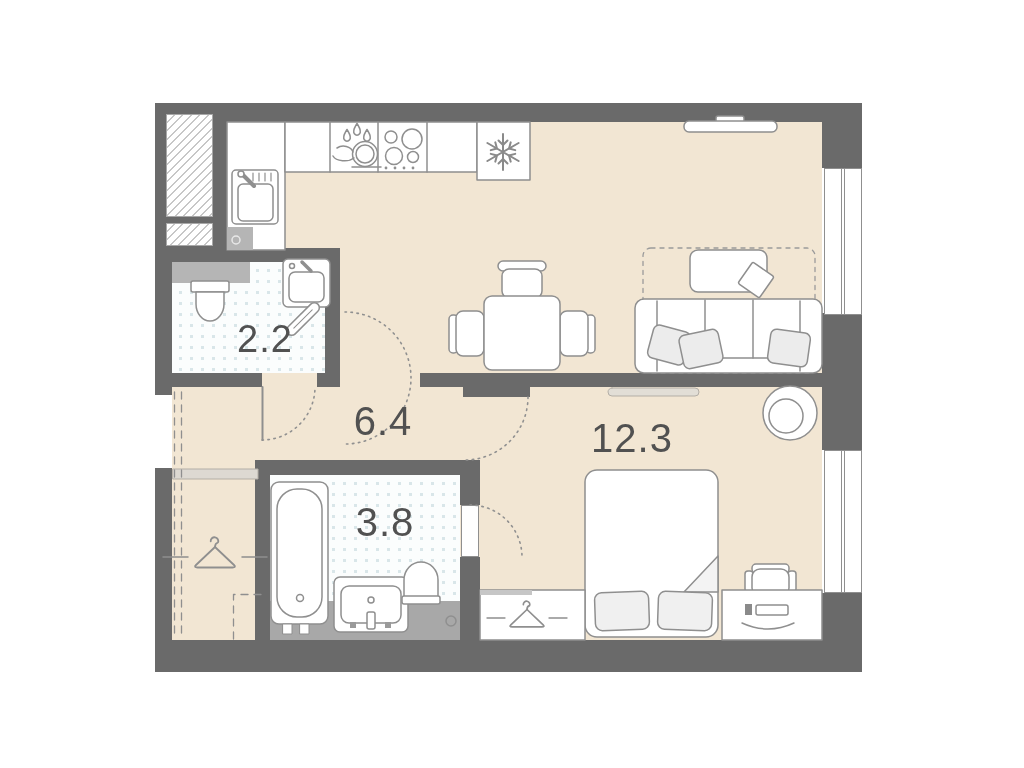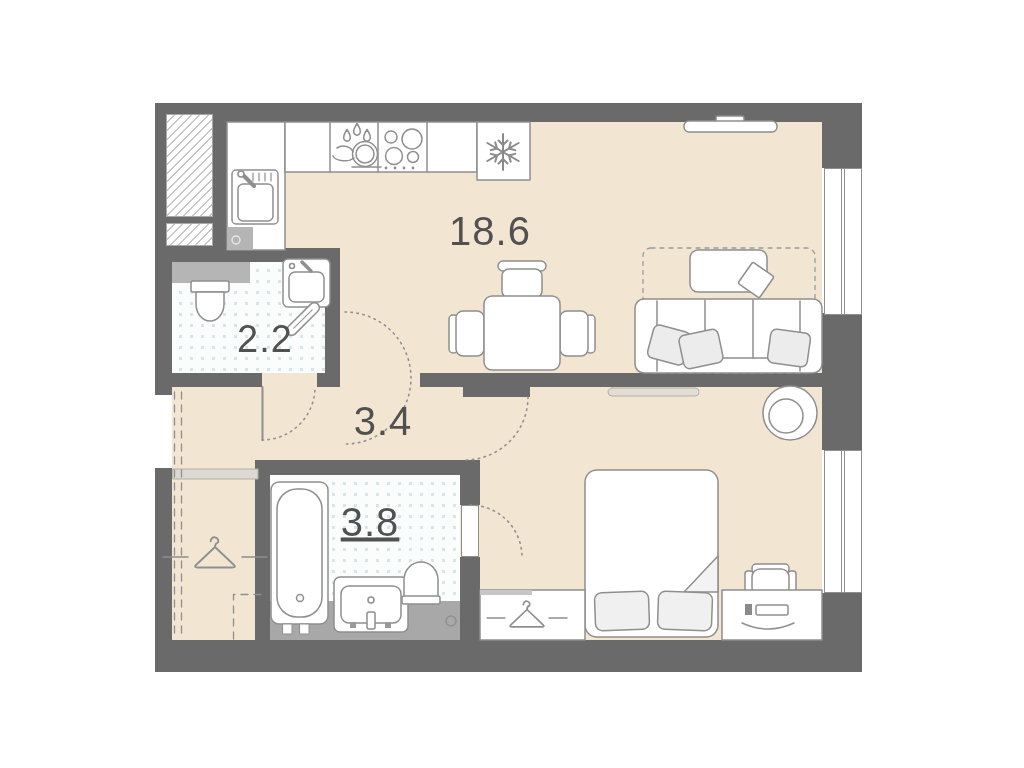--- a/index.html
+++ b/index.html
@@ -249,18 +249,18 @@
       <g fill="none" stroke="#909090" stroke-width="1.6" stroke-dasharray="1.5 4.5">
         <path d="M345,312 A66,66 0 0 1 345,444"></path>
         <path d="M262,440 A53,53 0 0 0 315,387"></path>
         <path d="M528,397 A63,63 0 0 1 465,460"></path>
         <path d="M470,505 A52,52 0 0 1 522,557"></path>
       </g>
       <line x1="262.5" y1="387" x2="262.5" y2="440" fill="none" stroke-width="2"></line>
     </g>
   </svg>
 
-  <div class="room-label" style="left:490px;top:231px;">18.6</div>
   <div class="room-label" style="left:265px;top:339px;font-size:38px;">2.2</div>
-  <div class="room-label" style="left:383px;top:421px;">3.4</div>
-  <div class="room-label" style="left:370px;top:522px;text-decoration:underline;">3.8</div>
+  <div class="room-label" style="left:383px;top:421px;">6.4</div>
+  <div class="room-label" style="left:632px;top:438px;">12.3</div>
+  <div class="room-label" style="left:385px;top:522px;">3.8</div>
 
 </div>
 
 </body></html>

